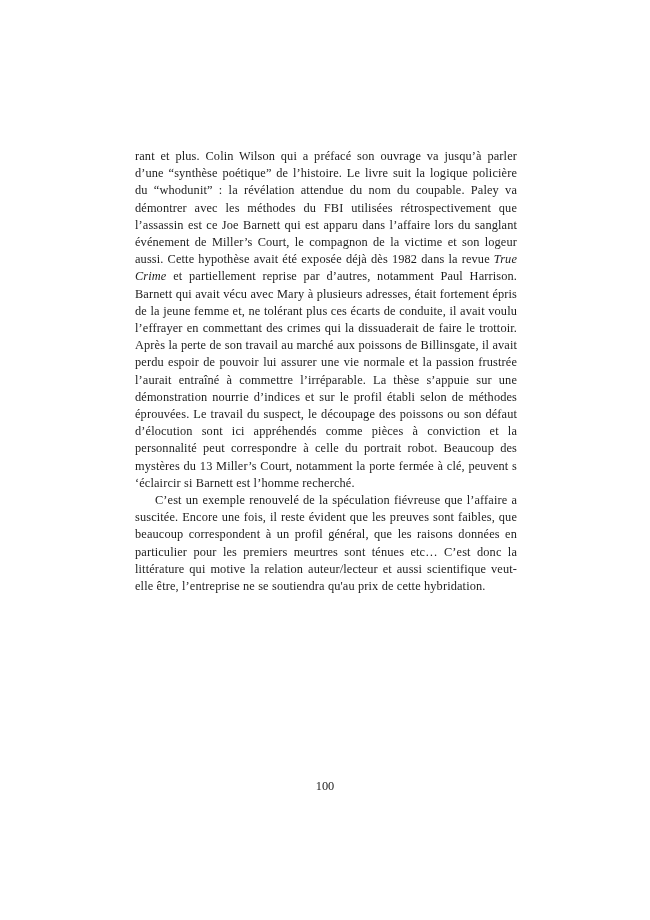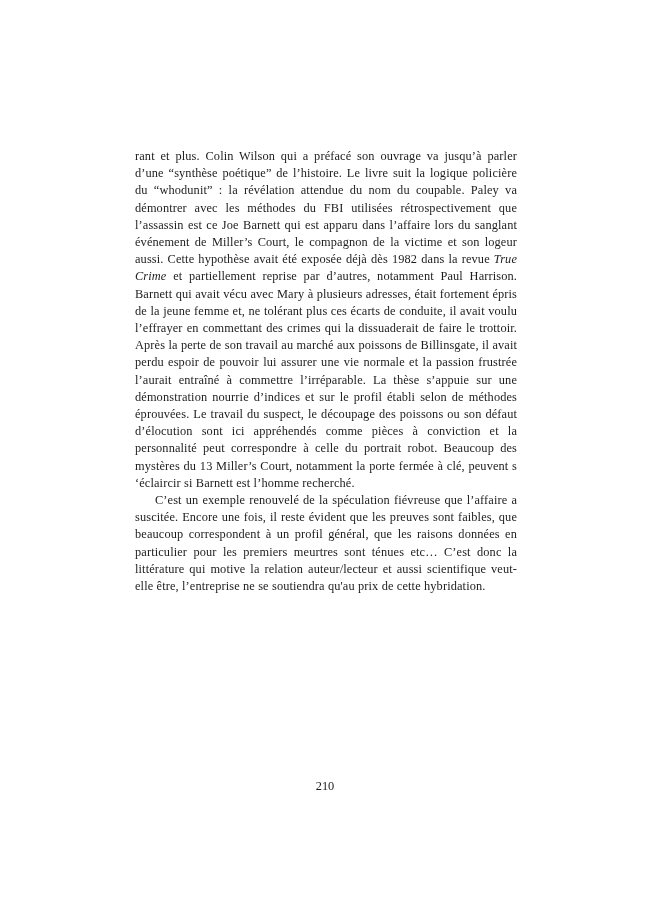--- a/index.html
+++ b/index.html
@@ -71,15 +71,15 @@
 <div class="page">
 
   <div class="text-block">
 
     <p class="para continuation"><span>rant et plus. Colin Wilson qui a préfacé son ouvrage va jusqu’à parler d’une “synthèse poétique” de l’histoire. Le livre suit la logique policière du “whodunit” : la révélation attendue du nom du coupable. Paley va démontrer avec les méthodes du FBI utilisées rétrospectivement que l’assassin est ce Joe Barnett qui est apparu dans l’affaire lors du sanglant événement de Miller’s Court, le compagnon de la victime et son logeur aussi. Cette hypothèse avait été exposée déjà dès 1982 dans la revue </span><span class="italic-title">True Crime</span><span> et partiellement reprise par d’autres, notamment Paul Harrison. Barnett qui avait vécu avec Mary à plusieurs adresses, était fortement épris de la jeune femme et, ne tolérant plus ces écarts de conduite, il avait voulu l’effrayer en commettant des crimes qui la dissuaderait de faire le trottoir. Après la perte de son travail au marché aux poissons de Billinsgate, il avait perdu espoir de pouvoir lui assurer une vie normale et la passion frustrée l’aurait entraîné à commettre l’irréparable. La thèse s’appuie sur une démonstration nourrie d’indices et sur le profil établi selon de méthodes éprouvées. Le travail du suspect, le découpage des poissons ou son défaut d’élocution sont ici appréhendés comme pièces à conviction et la personnalité peut correspondre à celle du portrait robot. Beaucoup des mystères du 13 Miller’s Court, notamment la porte fermée à clé, peuvent s ‘éclaircir si Barnett est l’homme recherché.</span></p>
 
     <p class="para indented">C’est un exemple renouvelé de la spéculation fiévreuse que l’affaire a suscitée. Encore une fois, il reste évident que les preuves sont faibles, que beaucoup correspondent à un profil général, que les raisons données en particulier pour les premiers meurtres sont ténues etc… C’est donc la littérature qui motive la relation auteur/lecteur et aussi scientifique veut-elle être, l’entreprise ne se soutiendra qu'au prix de cette hybridation.</p>
 
   </div>
 
-  <div class="folio">210</div>
+  <div class="folio">100</div>
 
 </div>
 
 </body></html>

